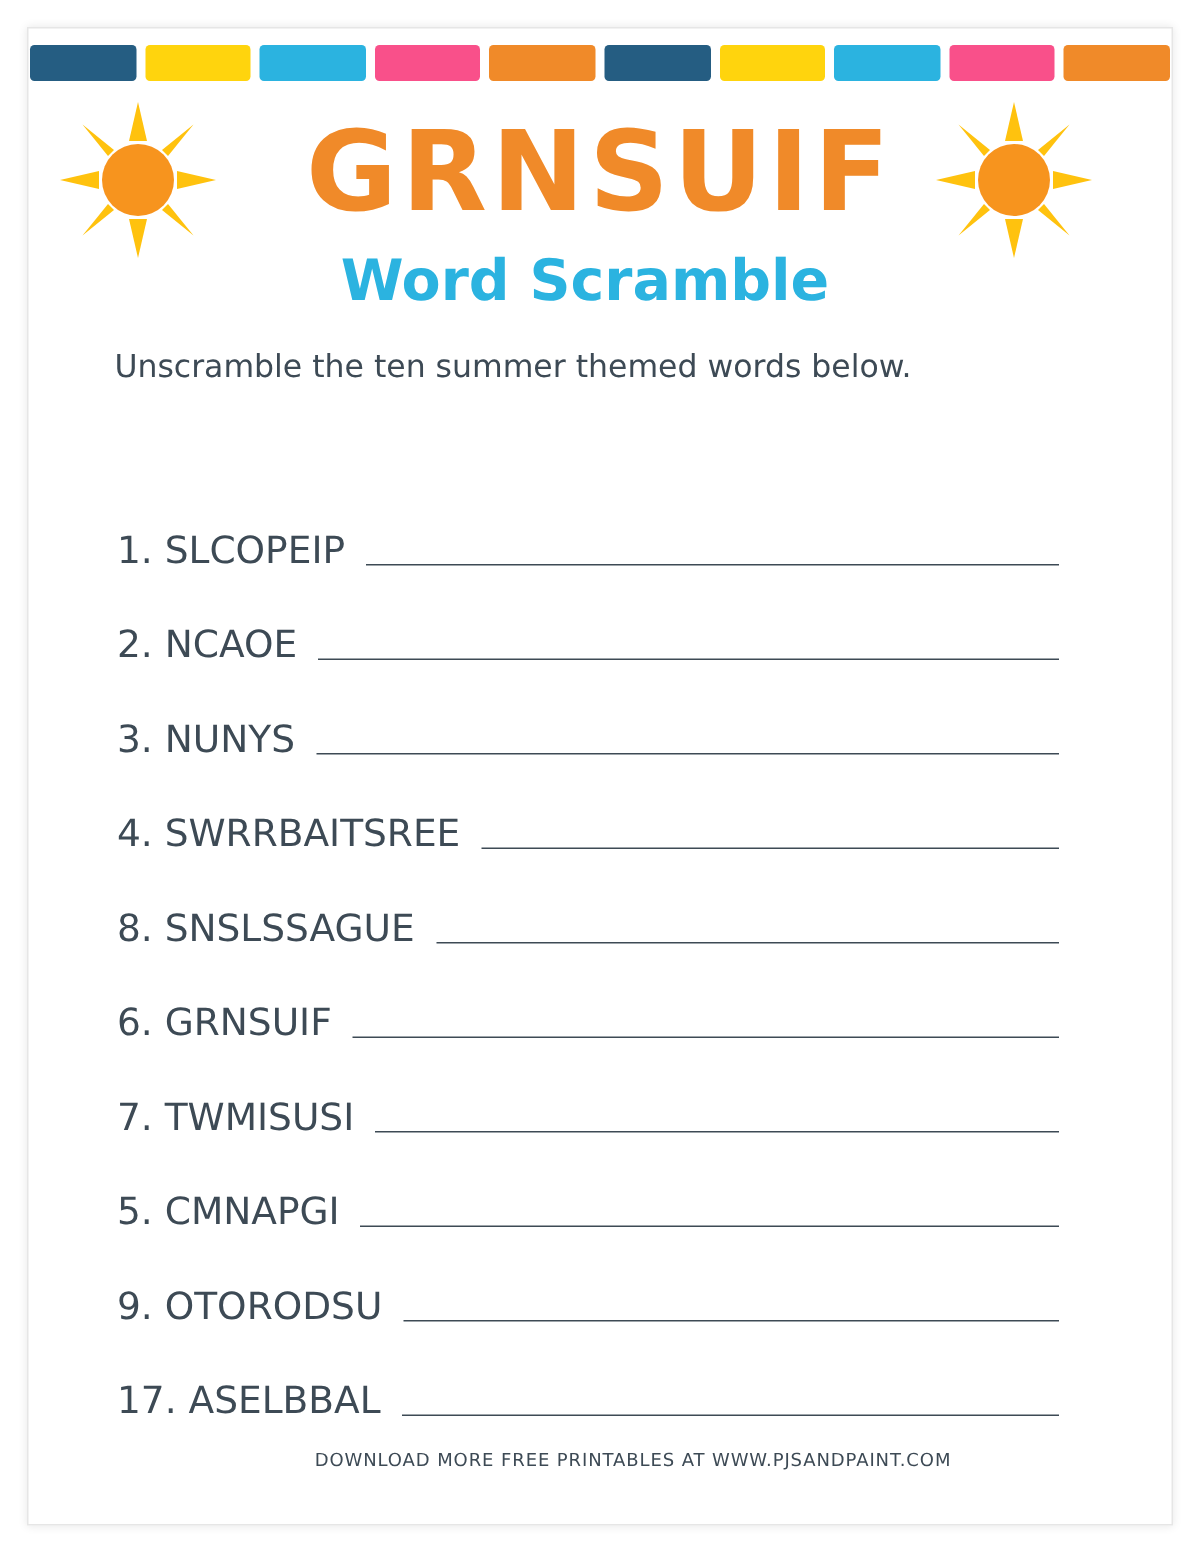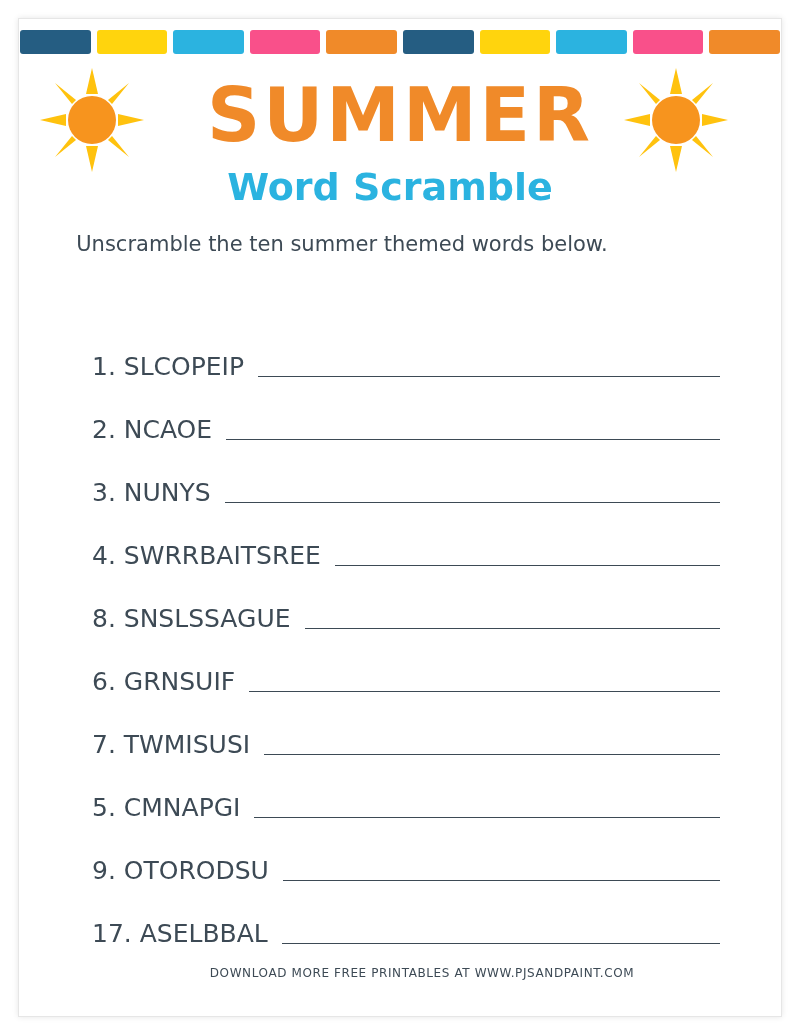--- a/index.html
+++ b/index.html
@@ -93,21 +93,21 @@
     top: 232px;
     width: 648px;
     text-align: center;
     font-family: "DejaVu Sans", sans-serif;
     font-size: 21px;
     color: #3d4a55;
   }
   
   #list {
     position: absolute;
-    left: 92px;
+    left: 78px;
     top: 320px;
     width: 628px;
   }
   .row {
     display: flex;
     align-items: flex-end;
     height: 63px;
   }
   .row .word {
     font-family: "DejaVu Sans", sans-serif;
@@ -182,21 +182,21 @@
         <polygon points="15,15 36,32 32,36"></polygon>
         <polygon points="89,15 72,36 68,32"></polygon>
         <polygon points="15,89 32,68 36,72"></polygon>
         <polygon points="89,89 68,72 72,68"></polygon>
       </g>
       <circle cx="52" cy="52" r="24" fill="#F7941E"></circle>
     </svg>
   </div>
 
   <div id="title-row">
-    <div id="main-title">SUMMER</div>
+    <div id="main-title">GRNSUIF</div>
     <div id="sub-title">Word Scramble</div>
   </div>
 
   <div id="instructions">Unscramble the ten summer themed words below.</div>
 
   <div id="list">
     <div class="row">
       <span class="word">1. SLCOPEIP</span>
       <span class="blank"></span>
     </div>

